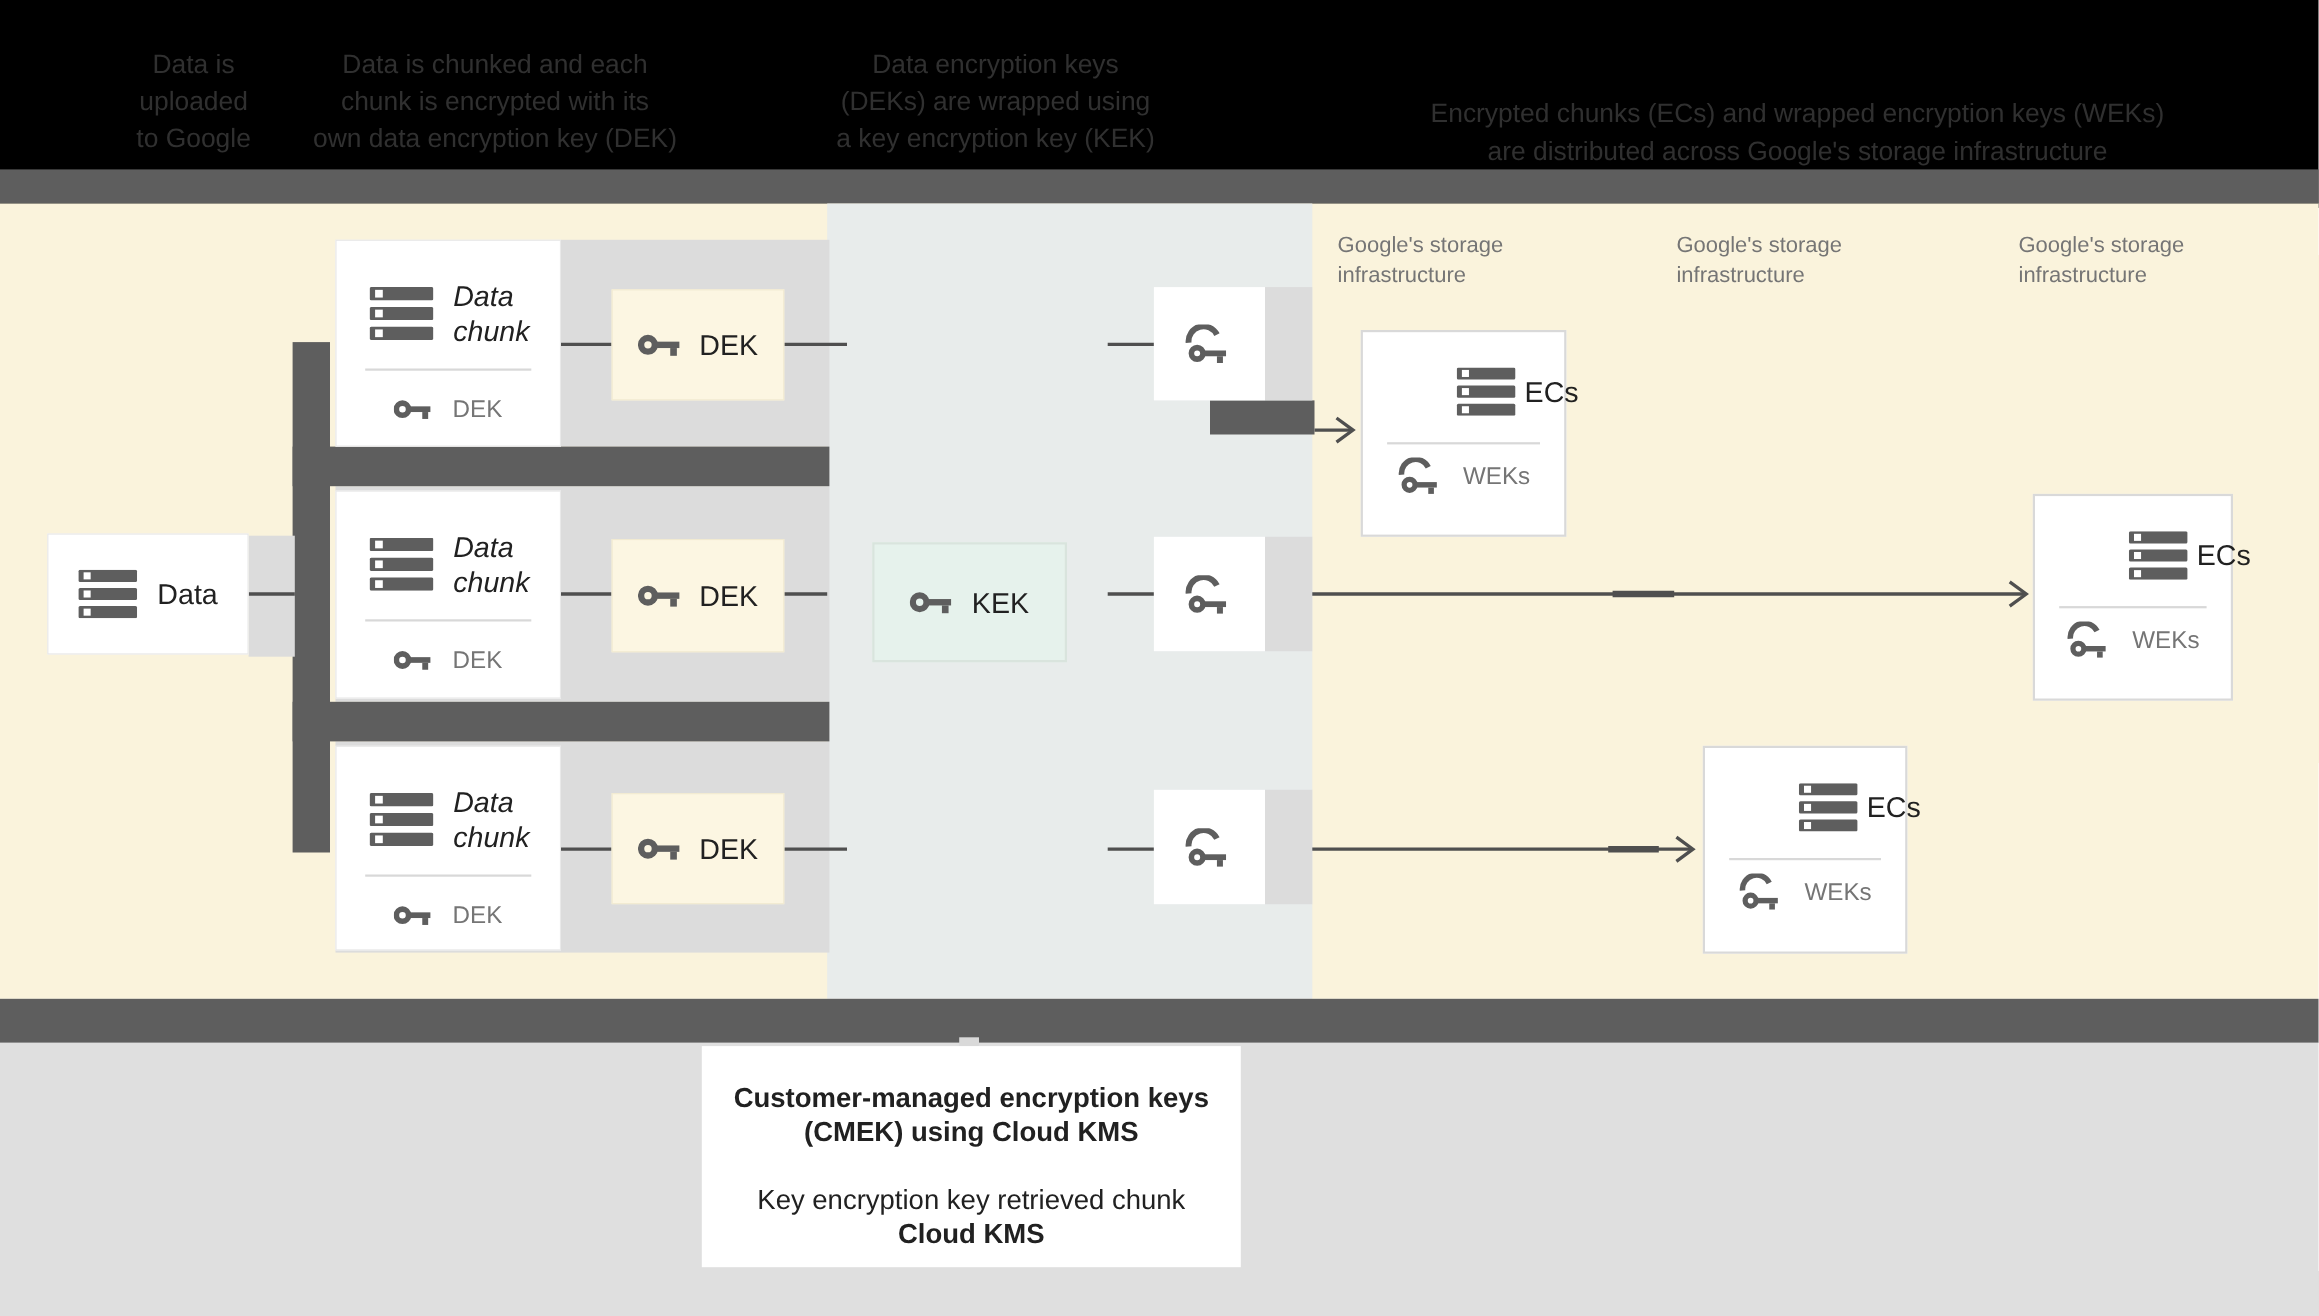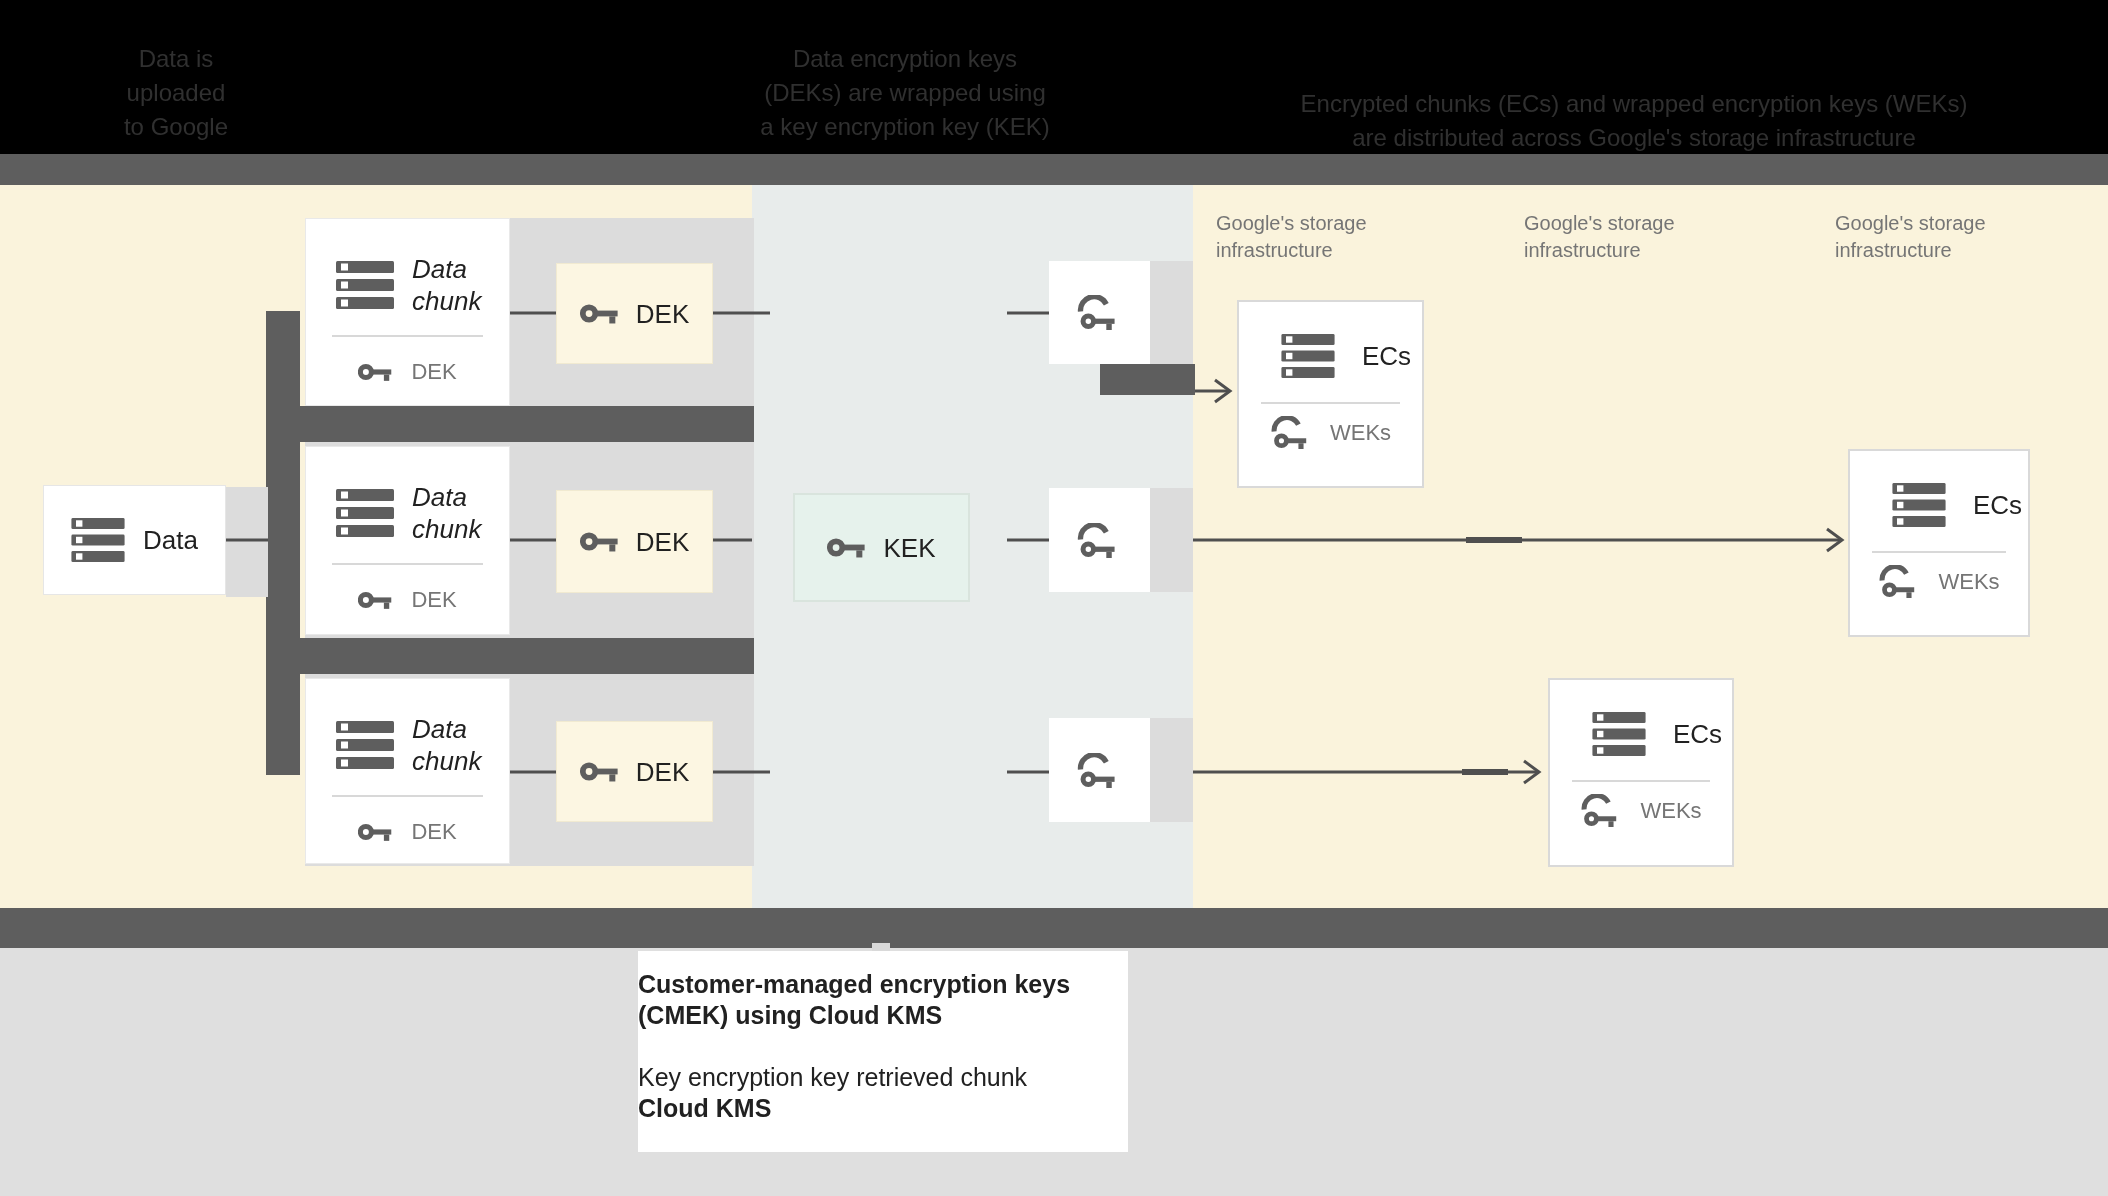--- a/index.html
+++ b/index.html
@@ -41,21 +41,21 @@
   .wire-thick{stroke:var(--wire,#4f4f4f);stroke-width:6;fill:none;}
   
   .node{position:absolute;background:var(--box-white,#fff);box-sizing:border-box;}
   .databox{left:43px;top:485px;width:183px;height:110px;border:1px solid #e6e6e6;
            display:flex;align-items:center;justify-content:center;gap:18px;}
   .chunk{width:205px;border:1px solid #e9e9e9;}
   .c1{left:305px;top:218px;height:188px;}
   .c2{left:305px;top:446px;height:189px;}
   .c3{left:305px;top:678px;height:186px;}
   .chunk-title{display:flex;align-items:center;gap:18px;padding:34px 0 0 30px;}
-  .ec .chunk-title{padding:32px 0 0 42px;gap:27px;}
+  .ec .chunk-title{padding:32px 0 0 42px;gap:8px;margin-left:43px;}
   .divider{height:0;border-top:2px solid #d8d8d8;margin:18px 26px 0 26px;}
   .ec .divider{margin:24px 22px 0 22px;}
   .keyrow{display:flex;align-items:center;justify-content:center;gap:16px;margin-top:22px;}
   .ec .keyrow{margin-top:12px;}
   .dek{width:157px;border:1px solid #f1ead1;background:var(--dek-cream,#fcf6e2);
        display:flex;align-items:center;justify-content:center;gap:14px;}
   .d1{left:556px;top:263px;height:101px;}
   .d2{left:556px;top:490px;height:103px;}
   .d3{left:556px;top:721px;height:101px;}
   .kek{left:793px;top:493px;width:177px;height:109px;border:2px solid #d9e4dd;background:var(--kek-mint,#e6f2ec);
@@ -78,35 +78,40 @@
   .icon{display:inline-block;color:var(--icon-gray,#5e5e5e);line-height:0;flex:none;}
   .icon svg{display:block;width:100%;height:100%;}
   .db-lg{width:58px;height:48px;}
   .db-md{width:54px;height:44px;}
   .key-md{width:42px;height:27px;}
   .key-sm{width:37px;height:24px;}
   .wkey-lg{width:47px;height:35px;}
   .wkey-md{width:44px;height:33px;}
   
   .caption{position:absolute;left:638px;top:951px;width:490px;height:201px;background:#fff;
-           box-sizing:border-box;padding-top:18px;text-align:left;
+           box-sizing:border-box;padding-top:32px;text-align:center;
            font-size:25px;line-height:31px;color:var(--text-primary,#212121);}
   .cap-bold{font-weight:bold;}
   .cap-gap{height:31px;}
 </style>
 </head>
 <body>
 
 <div class="page">
 
   <header class="hdr">
     <div class="step step1">
       <div>Data is</div>
       <div>uploaded</div>
       <div>to Google</div>
+    </div>
+    <div class="step step2">
+      <div>Data is chunked and each</div>
+      <div>chunk is encrypted with its</div>
+      <div>own data encryption key (DEK)</div>
     </div>
     <div class="step step3">
       <div>Data encryption keys</div>
       <div>(DEKs) are wrapped using</div>
       <div>a key encryption key (KEK)</div>
     </div>
     <div class="step step4">
       <div>Encrypted chunks (ECs) and wrapped encryption keys (WEKs)</div>
       <div>are distributed across Google's storage infrastructure</div>
     </div>

